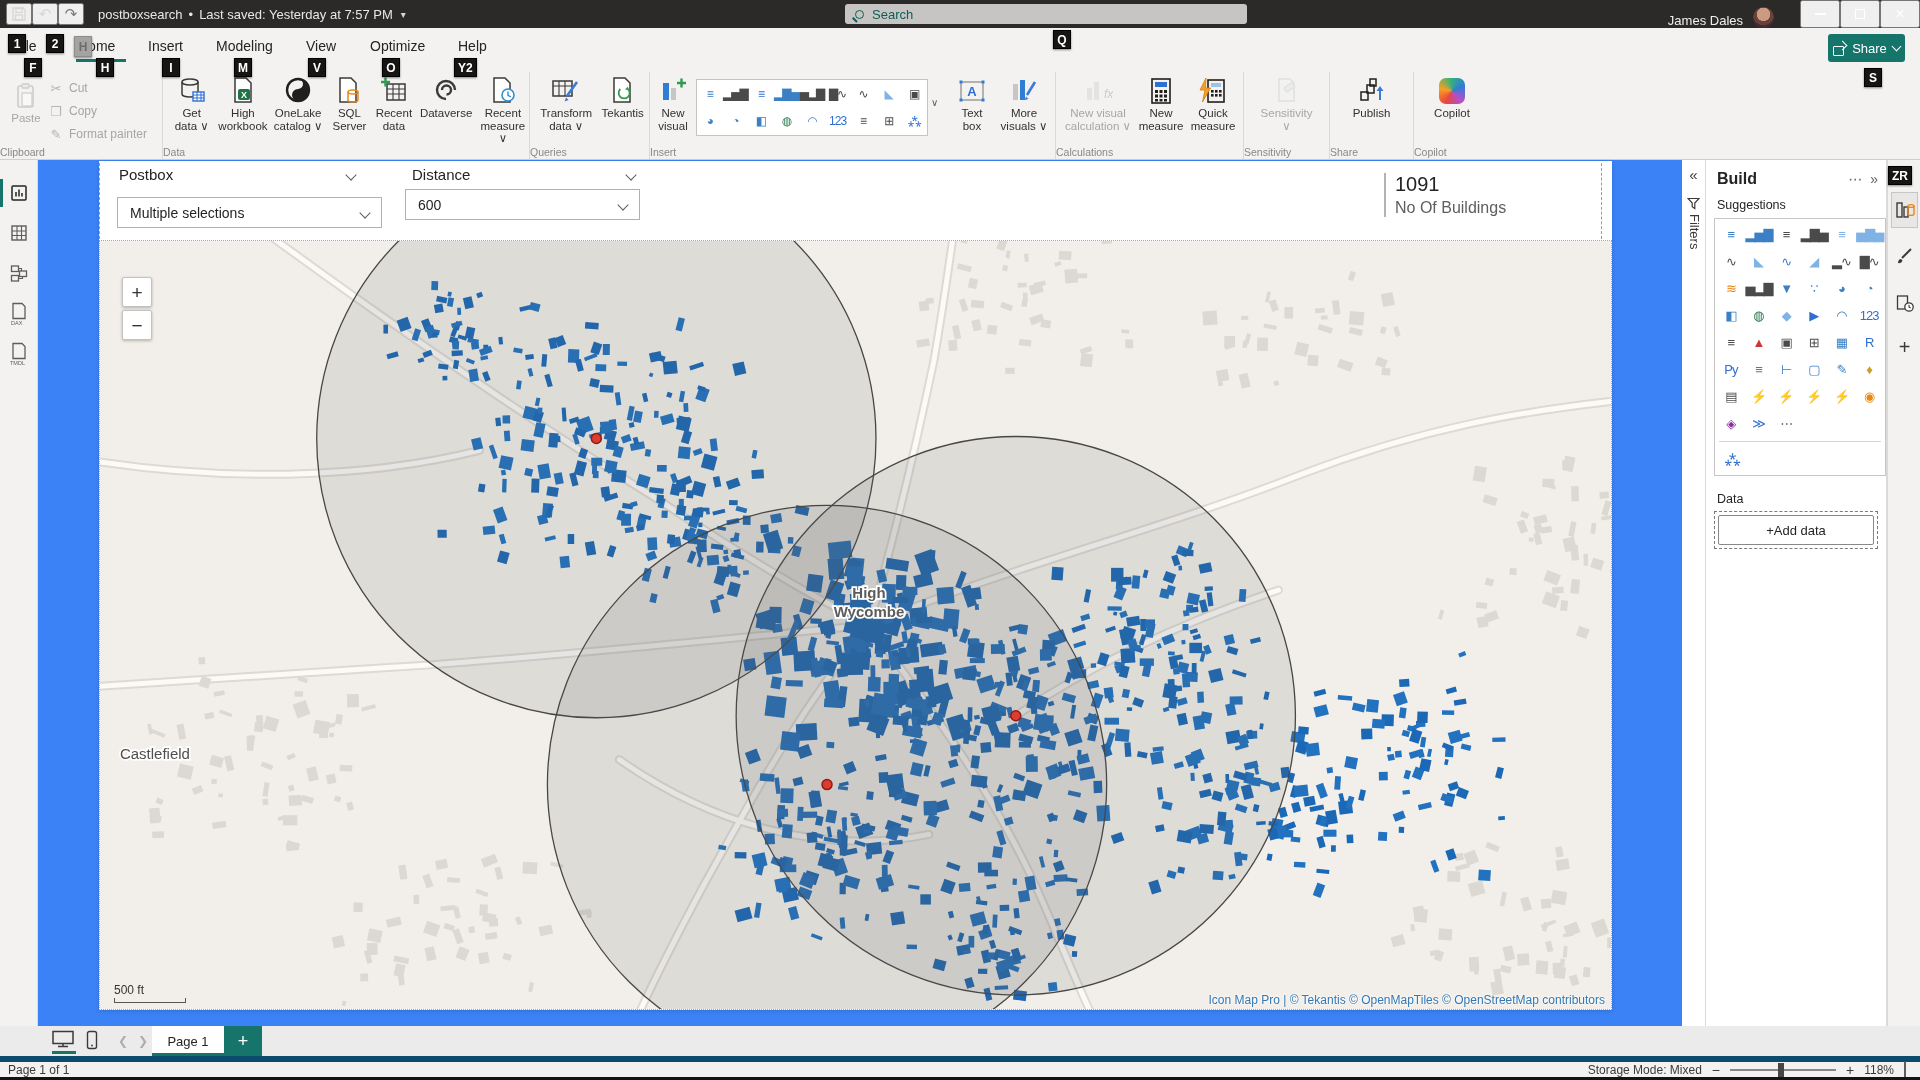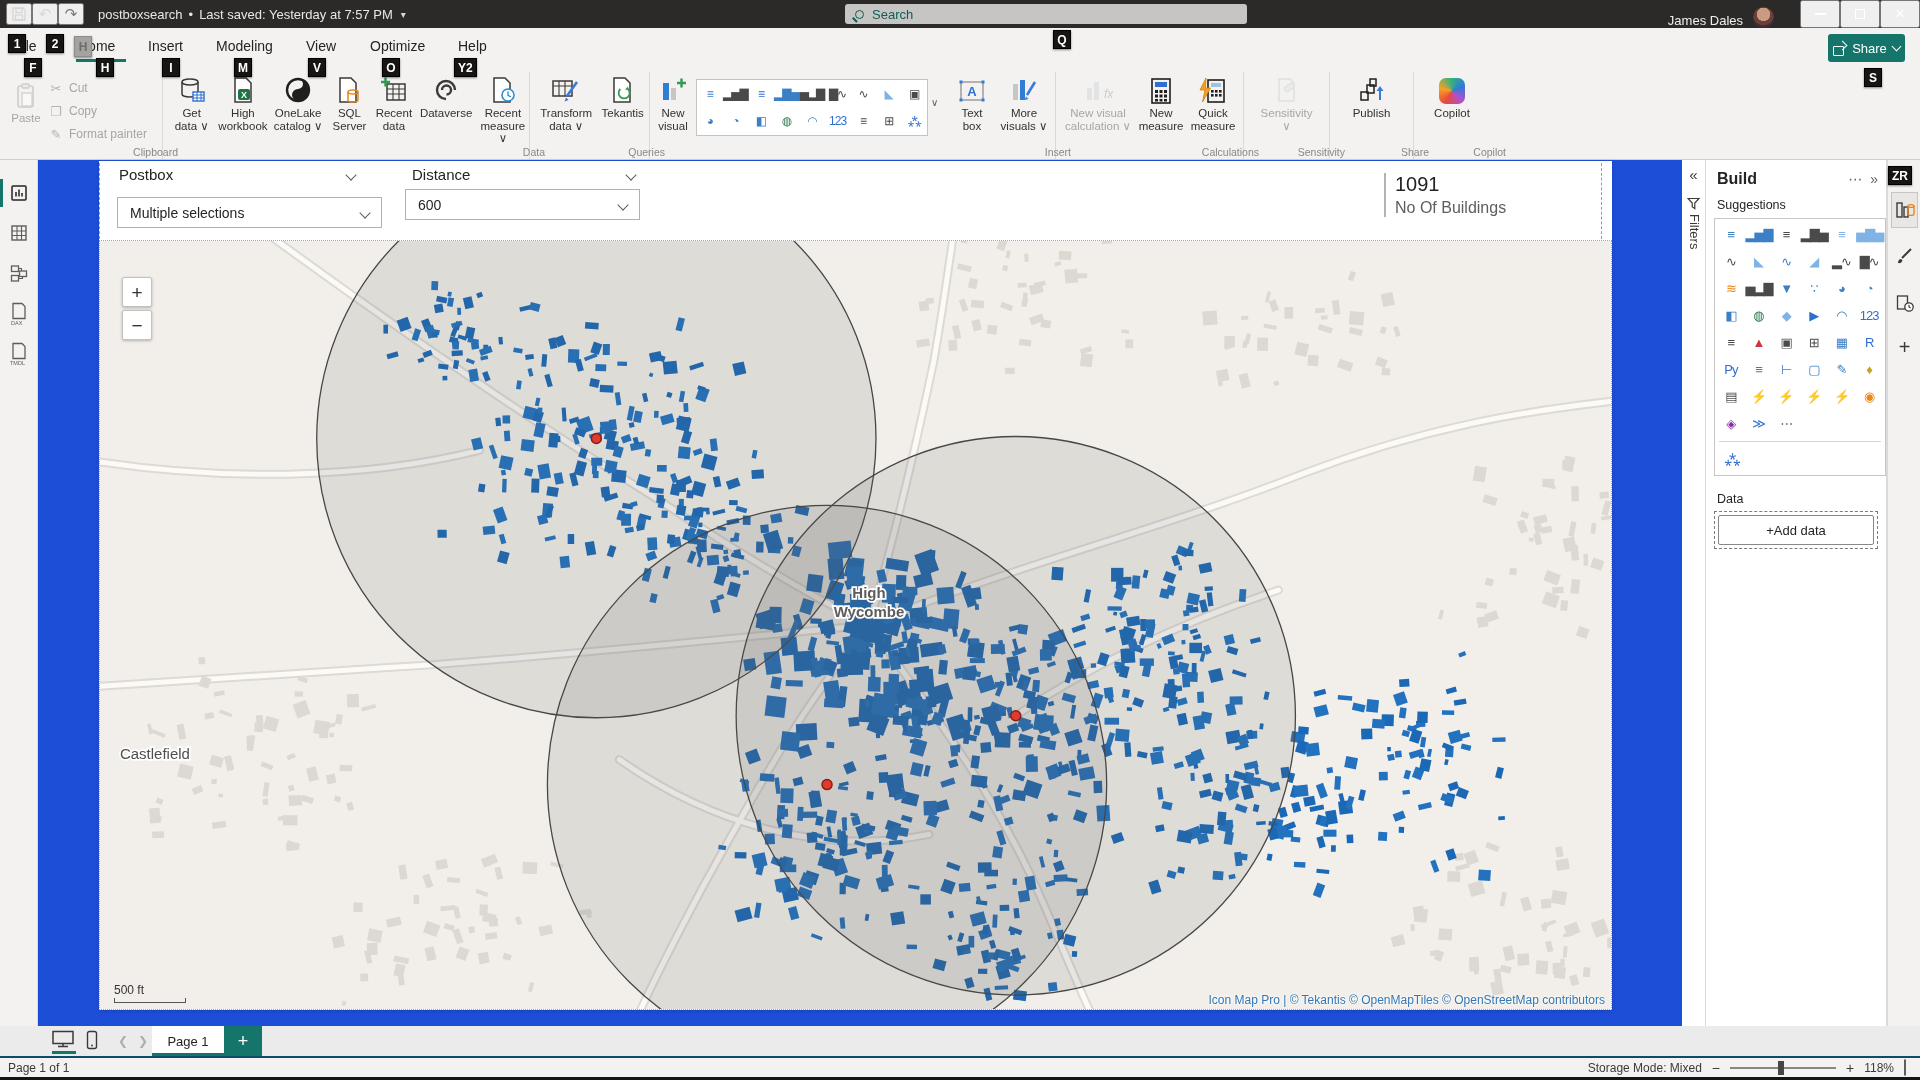--- a/index.html
+++ b/index.html
@@ -33,21 +33,21 @@
   .share-ic:after{content:"";position:absolute;right:0;top:-1px;width:6px;height:6px;border-top:1.3px solid #fff;border-right:1.3px solid #fff;transform:rotate(45deg)}
   .chev-w{width:7px;height:7px;border-right:1.4px solid #fff;border-bottom:1.4px solid #fff;transform:rotate(45deg);margin-top:-3px}
 
   
   .keytip{position:absolute;background:#161514;color:#fff;border:1px solid #000;font-size:12px;font-weight:bold;display:flex;align-items:center;justify-content:center;min-width:18px;height:19px;padding:0 3px;box-shadow:0 1px 2px rgba(0,0,0,.45);z-index:50}
   .keytip-gray{background:#a5a3a1;color:#6f6d6b;border-color:#8f8d8b}
 
   
   .ribbon{position:absolute;left:0;top:72px;width:1920px;height:88px;background:#f3f2f1;border-bottom:1px solid #d1cfcd}
   .rgroup{position:absolute;top:0;height:87px;border-right:1px solid #dbd9d7}
-  .rgroup-label{position:absolute;bottom:1px;left:16px;width:100%;text-align:right;font-size:10.5px;color:#8a8886}
+  .rgroup-label{position:absolute;bottom:1px;left:0;width:100%;text-align:left;font-size:10.5px;color:#8a8886}
   .g-clipboard{left:0;width:163px}.g-data{left:163px;width:367px}.g-queries{left:530px;width:120px}
   .g-insert{left:650px;width:406px}.g-calc{left:1056px;width:188px}.g-sens{left:1244px;width:86px}
   .g-share{left:1330px;width:84px}.g-copilot{left:1414px;width:76px;border-right:none}
   .rbtn{display:flex;flex-direction:column;align-items:center;padding-top:4px;background:none;border:none}
   .rbtn .ric{width:30px;height:30px;display:flex;align-items:center;justify-content:center}
   .rbtn .lbl{margin-top:1px;font-size:11.5px;line-height:12.5px;text-align:center;white-space:pre-line;color:#323130}
   .rbtn.disabled .lbl{color:#a8a6a4}
   .rbtn.disabled .ric{opacity:.5;filter:grayscale(.9)}
   .rowbtns{position:absolute;left:48px;top:6px;display:flex;flex-direction:column;gap:3px}
   .smallbtn{display:flex;align-items:center;gap:5px;font-size:12px;color:#a8a6a4;height:20px;background:none;border:none}
@@ -60,21 +60,21 @@
   .g-insert .nv{position:absolute;left:0;top:0}
   .g-insert .tbx{position:absolute;left:300px;top:0}
   .g-insert .mvx{position:absolute;left:348px;top:0}
 
   
   .leftnav{position:absolute;left:0;top:160px;width:38px;height:866px;background:#f3f2f1;border-right:1px solid #dcdad8}
   .lnav-item{position:absolute;left:0;width:38px;height:34px;display:flex;align-items:center;justify-content:center}
   .lnav-item.active:before{content:"";position:absolute;left:0;top:3px;width:3px;height:28px;background:#15756a}
 
   
-  .canvas{position:absolute;left:38px;top:160px;width:1644px;height:866px;background:#1d4ed8}
+  .canvas{position:absolute;left:38px;top:160px;width:1644px;height:866px;background:#3b82f6}
   .page{position:absolute;left:61px;top:1px;width:1513px;height:849px;background:#fff;box-shadow:0 1px 4px rgba(0,0,0,.15)}
   .sel-dash{position:absolute;top:2px;height:76px;width:0;border-left:1px dashed #9a9a9a}
   .slicer-title{position:absolute;font-size:15px;color:#252423}
   .slicer-chev,.dd-chev{width:8px;height:8px;border-right:1.4px solid #605e5c;border-bottom:1.4px solid #605e5c;transform:rotate(45deg)}
   .dropdown{position:absolute;height:31px;background:#fff;border:1px solid #b3b0ad;display:flex;align-items:center;justify-content:space-between;padding:0 12px;font-size:14px;color:#252423}
   .card{position:absolute;left:1285px;top:12px;border-left:2px solid #b5b3b1;padding-left:9px}
   .card-value{font-size:20px;color:#252423}
   .card-label{font-size:16px;color:#605e5c;margin-top:3px}
 
   
@@ -122,21 +122,21 @@
   .rr-active{background:#e9e7e5;border:1px solid #c8c6c4;height:36px}
   .rr-plus{font-size:20px;color:#3b3a39}
 
   
   .pagesrow{position:absolute;left:0;top:1026px;width:1920px;height:30px;background:#ebebeb}
   .pg-ic{position:absolute;top:4px;background:none;border:none}
   .pg-tab{position:absolute;left:152px;top:0;width:72px;height:30px;background:#fff;font-size:13px;color:#252423;border:none}
   .pg-tab:after{content:"";position:absolute;left:0;bottom:0;width:100%;height:3px;background:#15756a}
   .pg-add{position:absolute;left:224px;top:0;width:38px;height:30px;background:#15756a;color:#fff;font-size:18px;border:none}
   .pg-arrow{font-size:12px;color:#b0aeac}
-  .statusrow{position:absolute;left:0;top:1056px;width:1920px;height:21px;background:#f3f2f1;border-top:2px solid #0c4a6e;font-size:12px;color:#3b3a39;display:flex;align-items:center}
+  .statusrow{position:absolute;left:0;top:1056px;width:1920px;height:21px;background:#f3f2f1;border-top:6px solid #0c4a6e;font-size:12px;color:#3b3a39;display:flex;align-items:center}
   .st-left{margin-left:8px}
   .st-right{position:absolute;right:14px;display:flex;align-items:center;gap:10px}
   .zoomtrack{width:106px;height:2px;background:#8a8886;position:relative}
   .zoomhandle{position:absolute;left:45%;top:-6px;width:6px;height:14px;background:#484644}
   .zminus,.zplus{font-size:14px;color:#3b3a39;background:none;border:none}
   .fiticon{width:15px;height:12px;border:1.5px solid #605e5c;border-radius:2px}
   .bottomedge{position:absolute;left:0;top:1077px;width:1920px;height:3px;background:#141414}
 
   svg.ico{display:block}
 </style>

